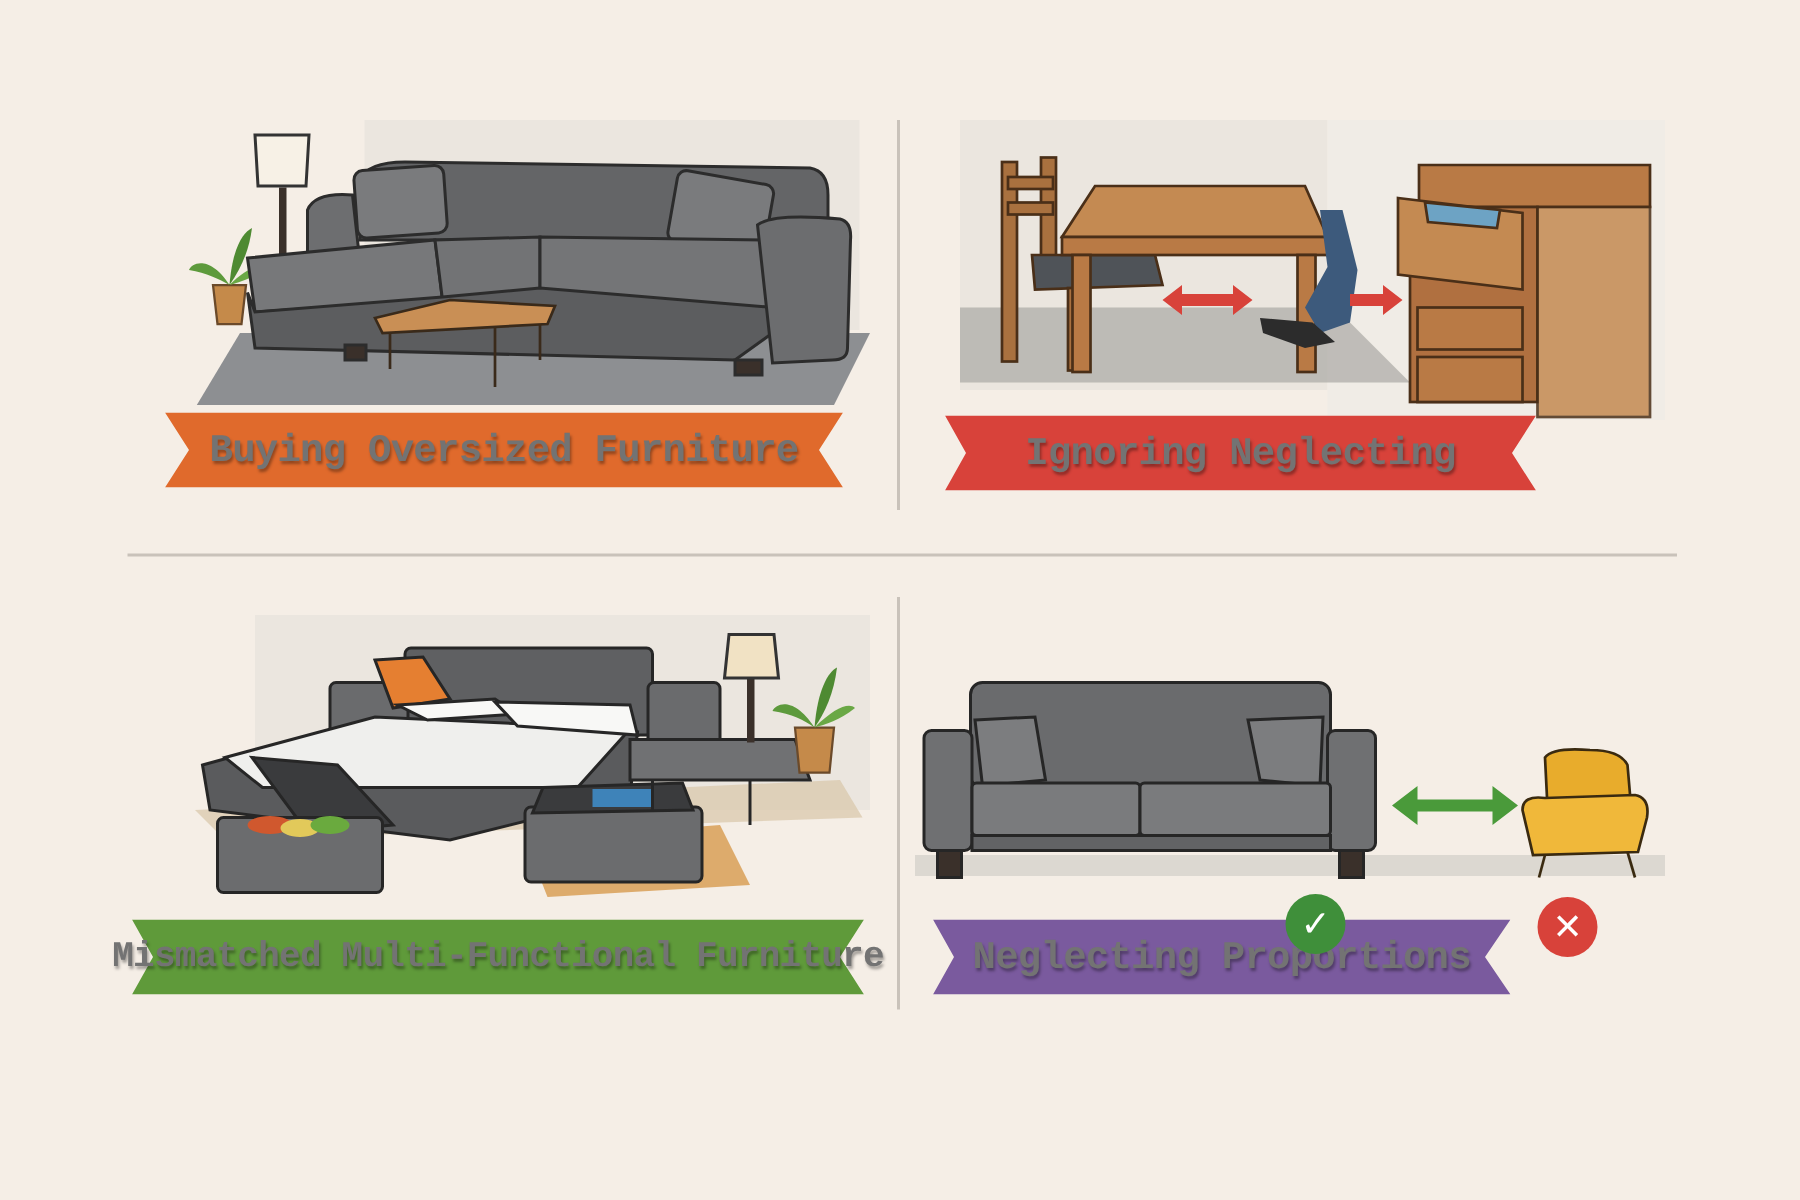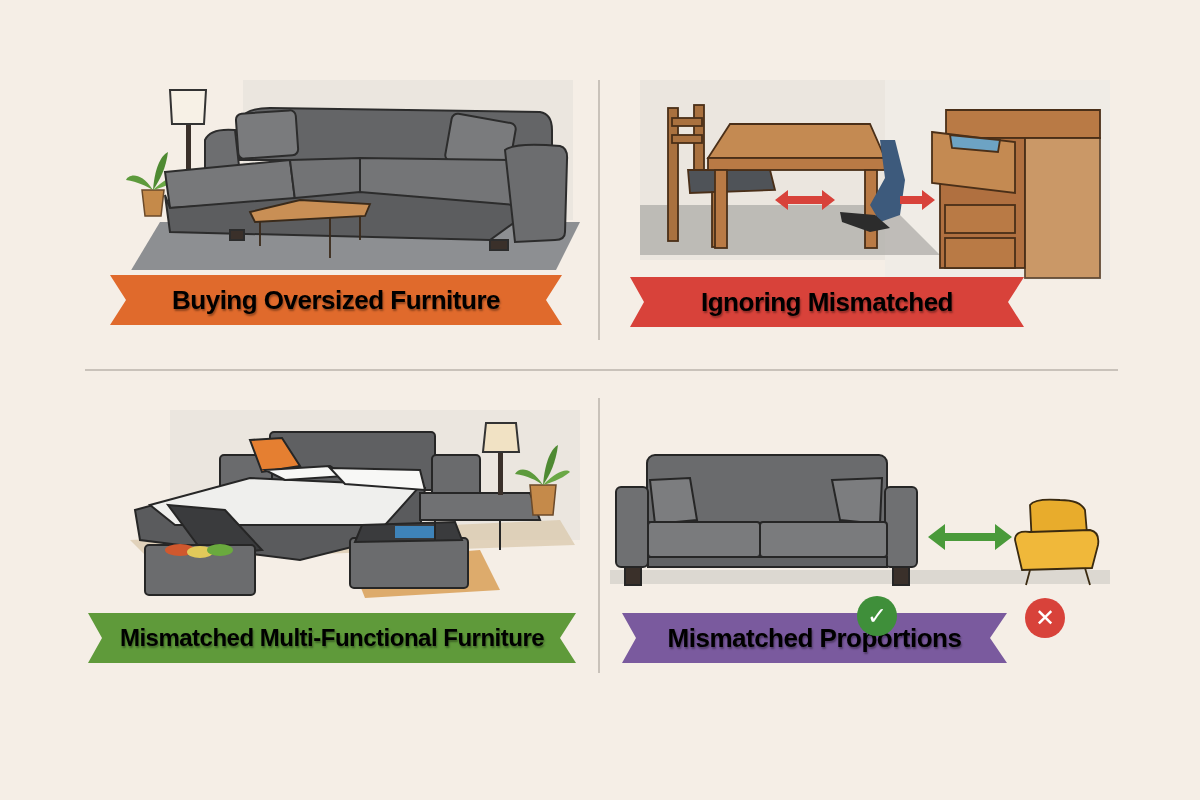--- a/index.html
+++ b/index.html
@@ -3,21 +3,21 @@
 <meta charset="utf-8">
 <style>
   html, body { margin:0; padding:0; }
   body { width:1200px; height:800px; background:#f5eee6; position:relative; overflow:hidden; font-family:"Liberation Sans", sans-serif; }
   .divider-v { position:absolute; width:2px; background:#c9c2ba; }
   .divider-h { position:absolute; height:2px; background:#c9c2ba; }
   .panel { position:absolute; }
   .scene { position:absolute; }
   .banner { position:absolute; height:50px; display:flex; align-items:center; justify-content:center; }
   .banner svg { position:absolute; left:0; top:0; }
-  .banner-label { position:relative; color:#000000; font-family:Liberation Sans, sans-serif; font-weight:bold; font-size:26px; letter-spacing:-0.5px; text-shadow:1px 2px 2px rgba(0,0,0,0.35); white-space:nowrap; }
+  .banner-label { position:relative; color:#737373; font-family:Liberation Mono, monospace; font-weight:bold; font-size:26px; letter-spacing:-0.5px; text-shadow:1px 2px 2px rgba(0,0,0,0.35); white-space:nowrap; }
   .badge { position:absolute; width:40px; height:40px; border-radius:50%; display:flex; align-items:center; justify-content:center; color:#fff; font-size:24px; font-weight:bold; font-family:"DejaVu Sans", sans-serif; }
 </style>
 </head>
 <body>
 
 <div class="divider-v" style="left:598px; top:80px; height:260px;"></div>
 <div class="divider-h" style="left:85px; top:369px; width:1033px;"></div>
 <div class="divider-v" style="left:598px; top:398px; height:275px;"></div>
 
 <div class="panel" style="left:0;top:0;">
@@ -105,21 +105,21 @@
       <path d="M932,132 L1015,142 L1015,193 L932,183 Z" fill="#c48a52"></path>
       <path d="M950,135 L1000,140 L998,152 L952,148 Z" fill="#6da3c4"></path>
       <rect x="945" y="205" width="70" height="28" fill="#b97a45"></rect>
       <rect x="945" y="238" width="70" height="30" fill="#b97a45"></rect>
     </g>
   </svg>
   <div class="banner" style="left:630px; top:277px; width:394px;">
     <svg width="394" height="50">
         <polygon points="0,0 394,0 378,25 394,50 0,50 14,25" fill="#d8423a"></polygon>
       </svg>
-    <span class="banner-label">Ignoring Mismatched</span>
+    <span class="banner-label">Ignoring Neglecting</span>
   </div>
 </div>
 
 <div class="panel" style="left:0;top:0;">
   <svg class="scene" width="600" height="610" style="left:0;top:0;">
     <rect x="170" y="410" width="410" height="130" fill="#ebe6df"></rect>
     <polygon points="130,540 560,520 575,545 150,560" fill="#d8c6a8" opacity="0.7"></polygon>
     <polygon points="350,560 480,550 500,590 365,598" fill="#d79a4e" opacity="0.8"></polygon>
 
     <g stroke="#262626" stroke-width="2">
@@ -196,17 +196,17 @@
       <path d="M1030,505 Q1035,498 1060,500 Q1080,500 1085,510 L1088,545 L1032,545 Z" fill="#e8ac2c"></path>
       <path d="M1015,540 Q1015,530 1030,532 L1090,530 Q1100,532 1098,545 L1092,568 L1022,570 Z" fill="#f0b83a"></path>
       <line x1="1030" y1="570" x2="1026" y2="585"></line>
       <line x1="1085" y1="568" x2="1090" y2="585"></line>
     </g>
   </svg>
   <div class="banner" style="left:622px; top:613px; width:385px;">
     <svg width="385" height="50">
         <polygon points="0,0 385,0 368,25 385,50 0,50 14,25" fill="#7a5a9e"></polygon>
       </svg>
-    <span class="banner-label">Mismatched Proportions</span>
+    <span class="banner-label">Neglecting Proportions</span>
   </div>
   <div class="badge" style="left:857px; top:596px; background:#3f8f3a;">✓</div>
   <div class="badge" style="left:1025px; top:598px; background:#d8423a;">✕</div>
 </div>
 
 </body></html>

